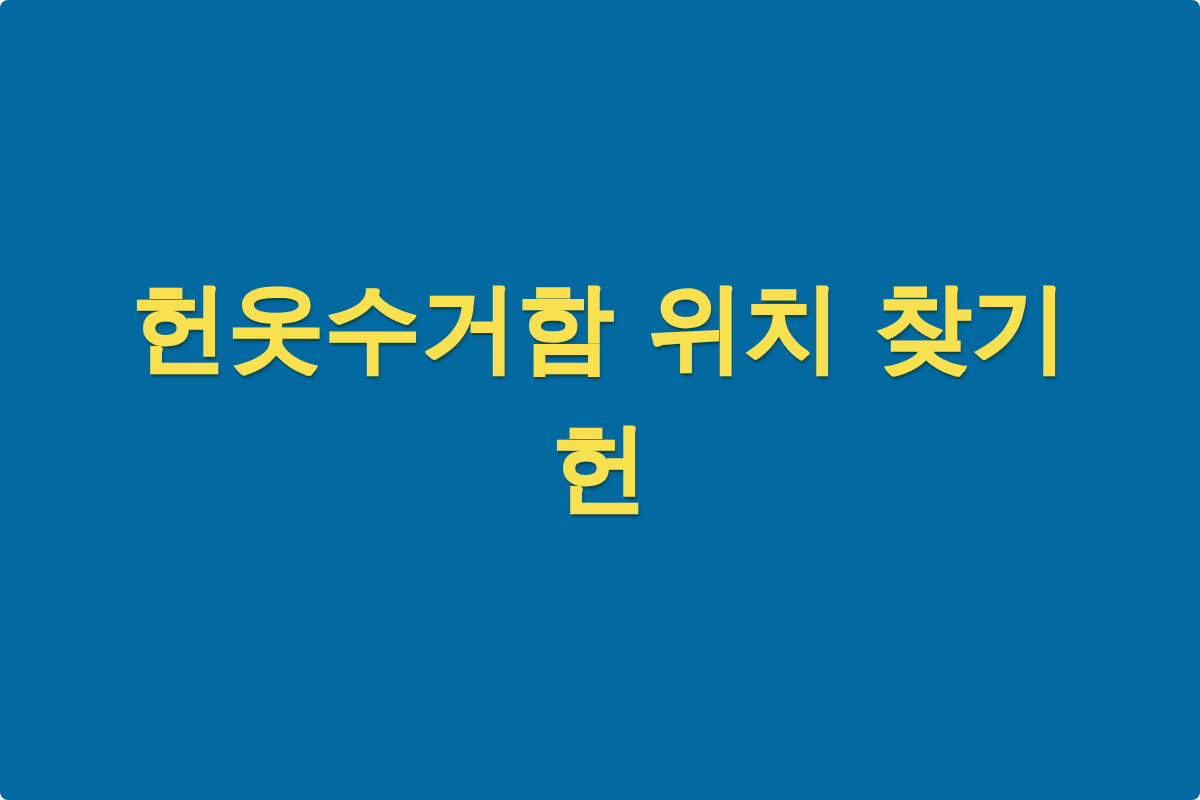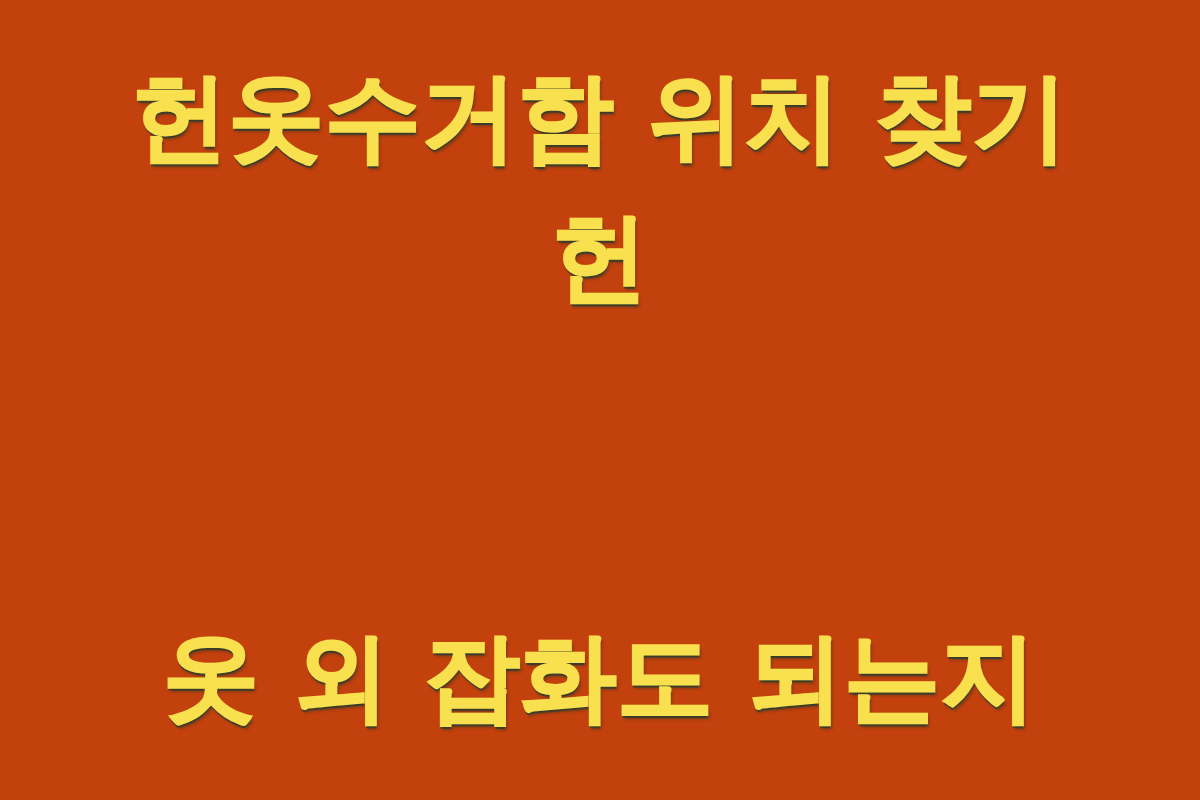--- a/index.html
+++ b/index.html
@@ -44,18 +44,17 @@
     transform: translateY(-3px);
   }
 
   #headline .line {
     display: block;
   }
 </style>
 </head>
 <body>
 
-<div id="title-card" style="background: #c2410c;">
+<div id="title-card" style="background: #0369a1; border-radius: 8px;">
   <h1 id="headline" style="color: rgb(248, 224, 78); -webkit-text-stroke: 2px rgb(248, 224, 78);">
     <span class="line">헌옷수거함 위치 찾기 헌</span>
-    <span class="line">옷 외 잡화도 되는지</span>
   </h1>
 </div>
 
 </body></html>

